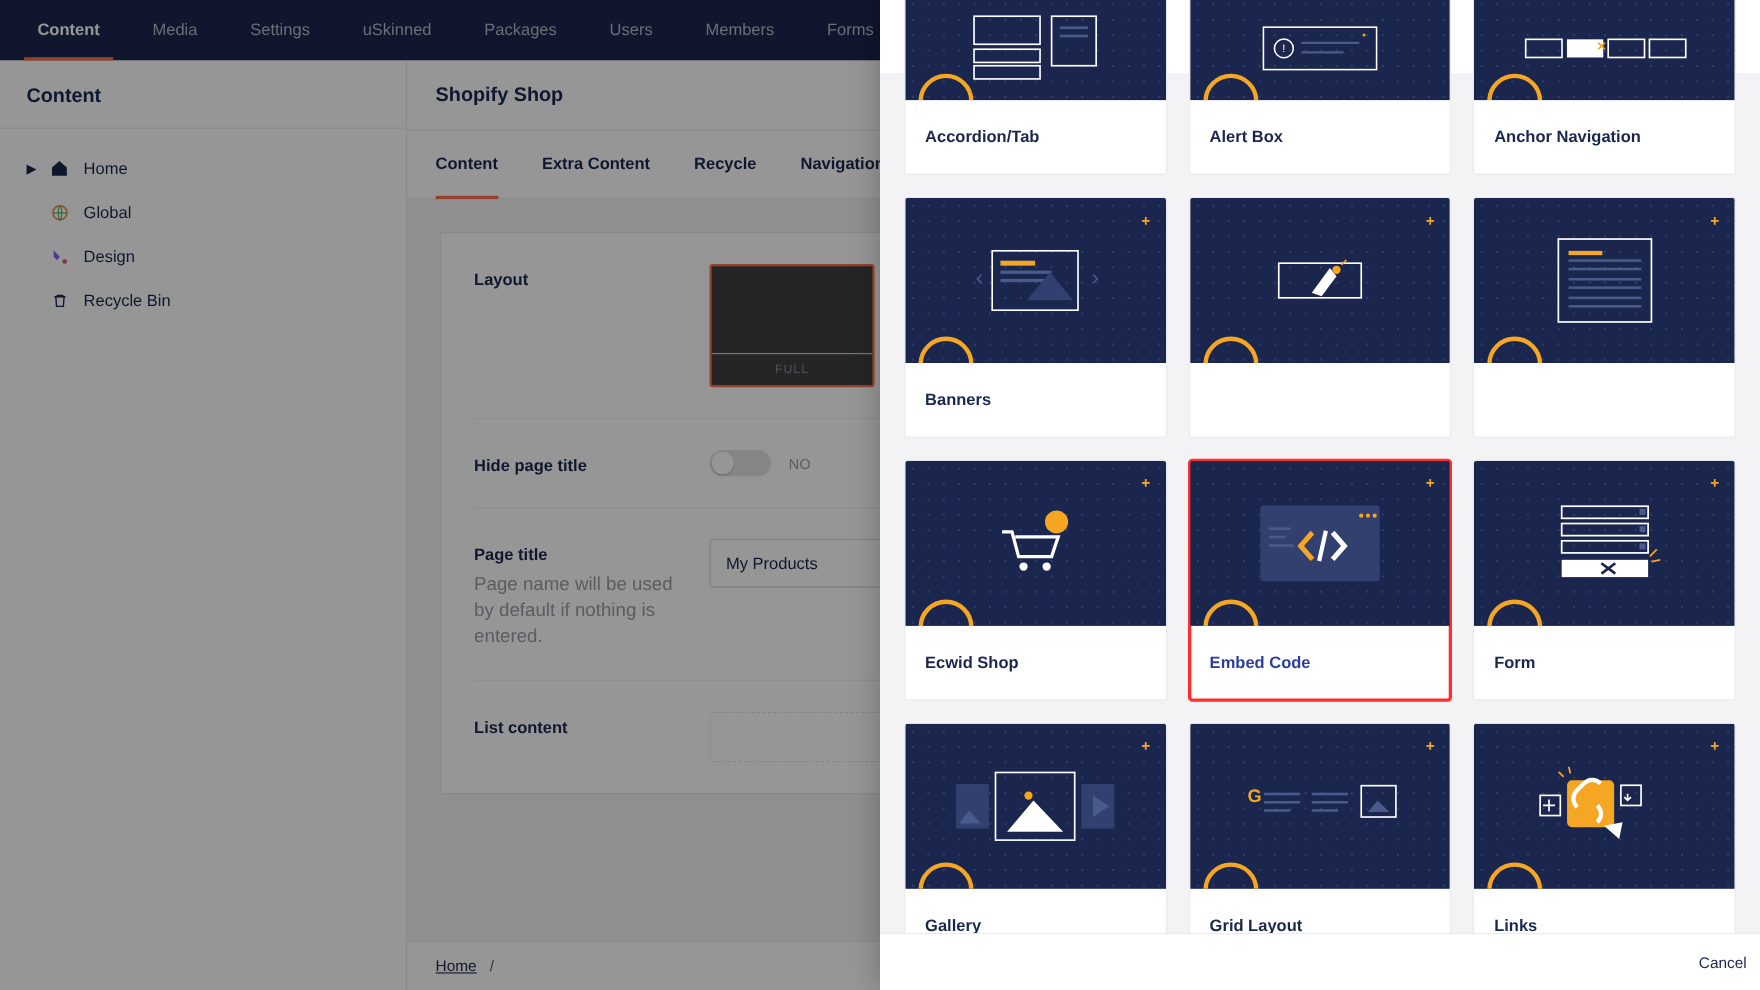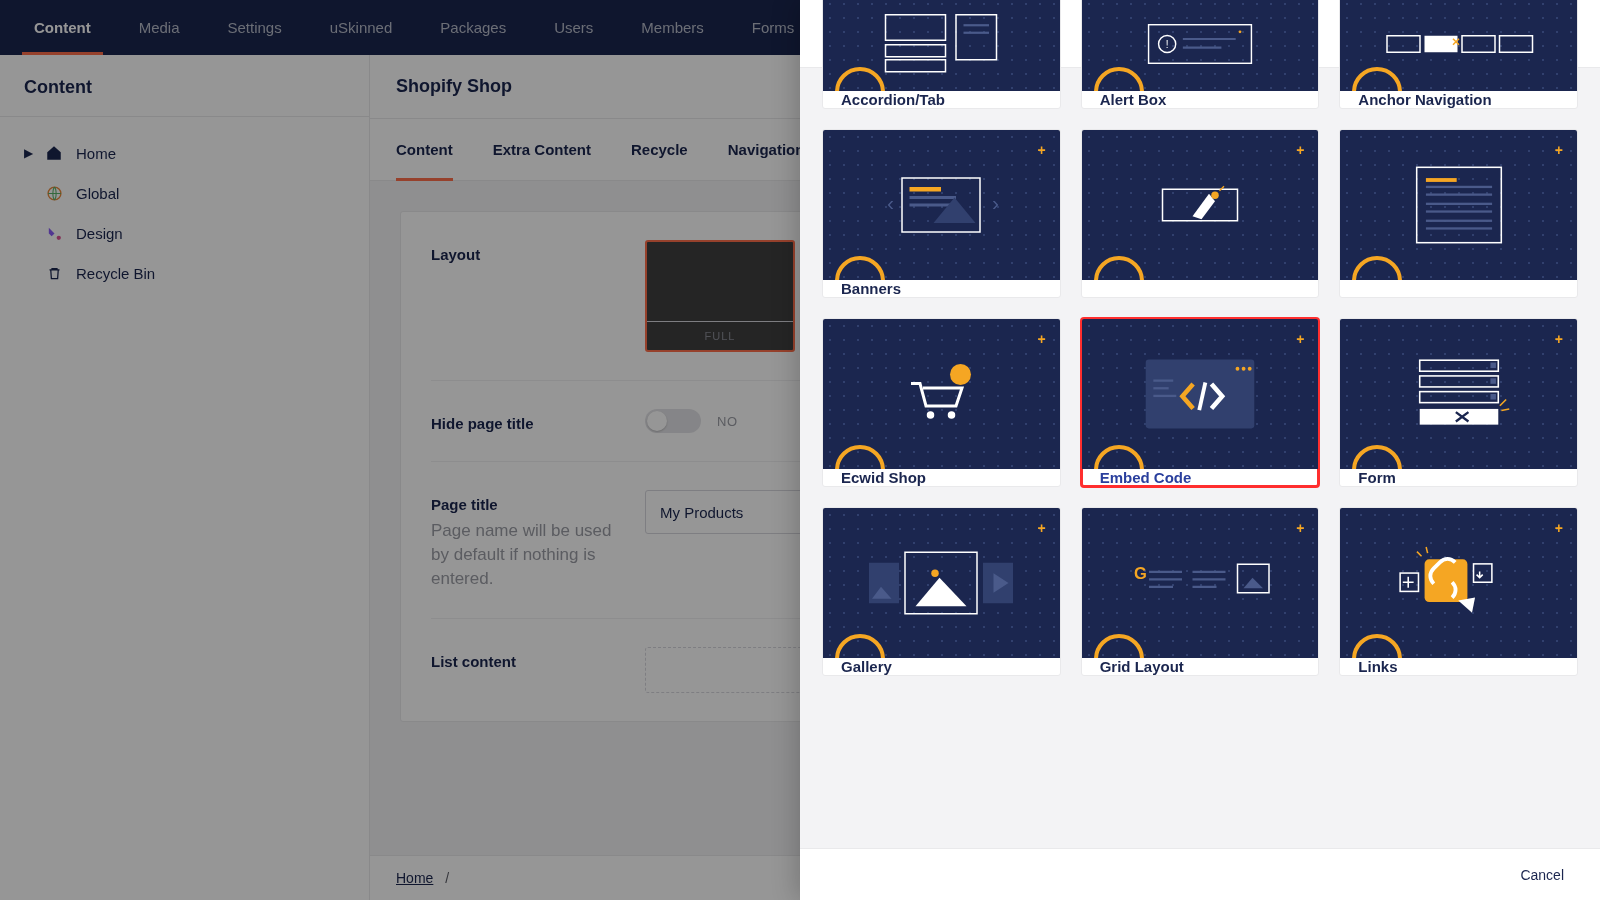--- a/index.html
+++ b/index.html
@@ -62,23 +62,23 @@
 
 .so-body { flex: 1; overflow: auto; padding: 0 22px 22px; margin-top: -78px; }
 .grid { display: grid; grid-template-columns: repeat(3, 1fr); gap: 20px; padding-top: 6px; }
 .tile { background: #fff; border: 1px solid #e9e9eb; border-radius: 3px; overflow: hidden; cursor: pointer; }
 .tile.highlight { outline: 3px solid #ff2e2e; outline-offset: -2px; }
 .tile.highlight .tile-label { color: #2a3f9d; font-weight: 600; }
 .tile .thumb { height: 150px; background: #1b264f; position: relative; display: flex; align-items: center; justify-content: center; background-image: radial-gradient(#31406e 1px, transparent 1px); background-size: 14px 14px; overflow: hidden; }
 .grid .first-row .thumb { height: 94px; }
 .thumb .plus { position: absolute; top: 12px; right: 14px; color: #f5a623; font-size: 14px; font-weight: bold; }
 .thumb .arc { position: absolute; bottom: -26px; left: 12px; width: 50px; height: 50px; border: 4px solid #f5a623; border-radius: 50%; }
-.tile-label { padding: 0 18px; font-size: 15px; font-weight: 600; color: #1b264f; }
-
-.so-footer { height: 52px; background: #fff; border-top: 1px solid #e9e9eb; display: flex; align-items: center; justify-content: flex-end; padding: 0 36px; }
+.tile-label { padding: 25px 18px; font-size: 15px; font-weight: 600; color: #1b264f; }
+
+.so-footer { height: 52px; background: #fff; border-top: 1px solid #e9e9eb; display: flex; align-items: center; justify-content: flex-end; padding: 0 12px; }
 .cancel-btn { background: none; border: none; font-size: 14px; color: #1b264f; cursor: pointer; font-weight: 500; }
 
 
 .isvg { stroke: #fff; stroke-width: 2; fill: none; }
 </style>
 </head>
 <body>
 
 <div class="topnav">
   <div class="tab active">Content</div>

